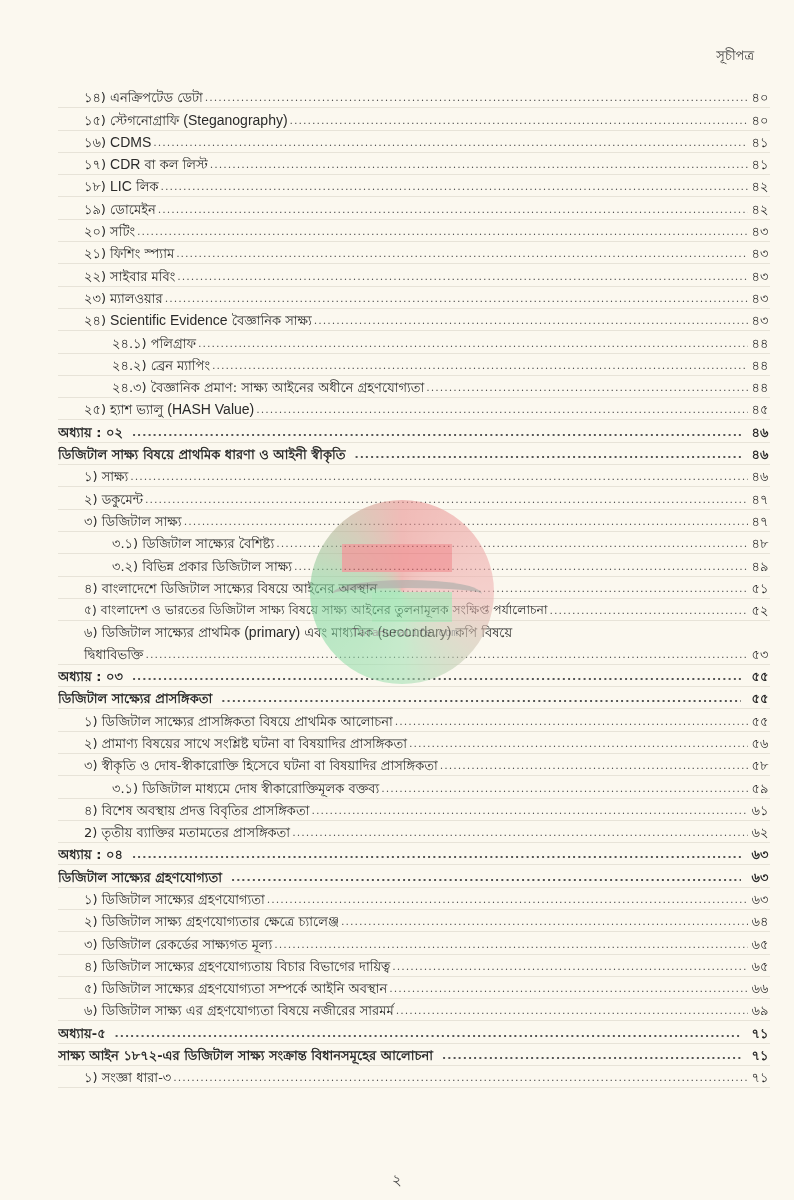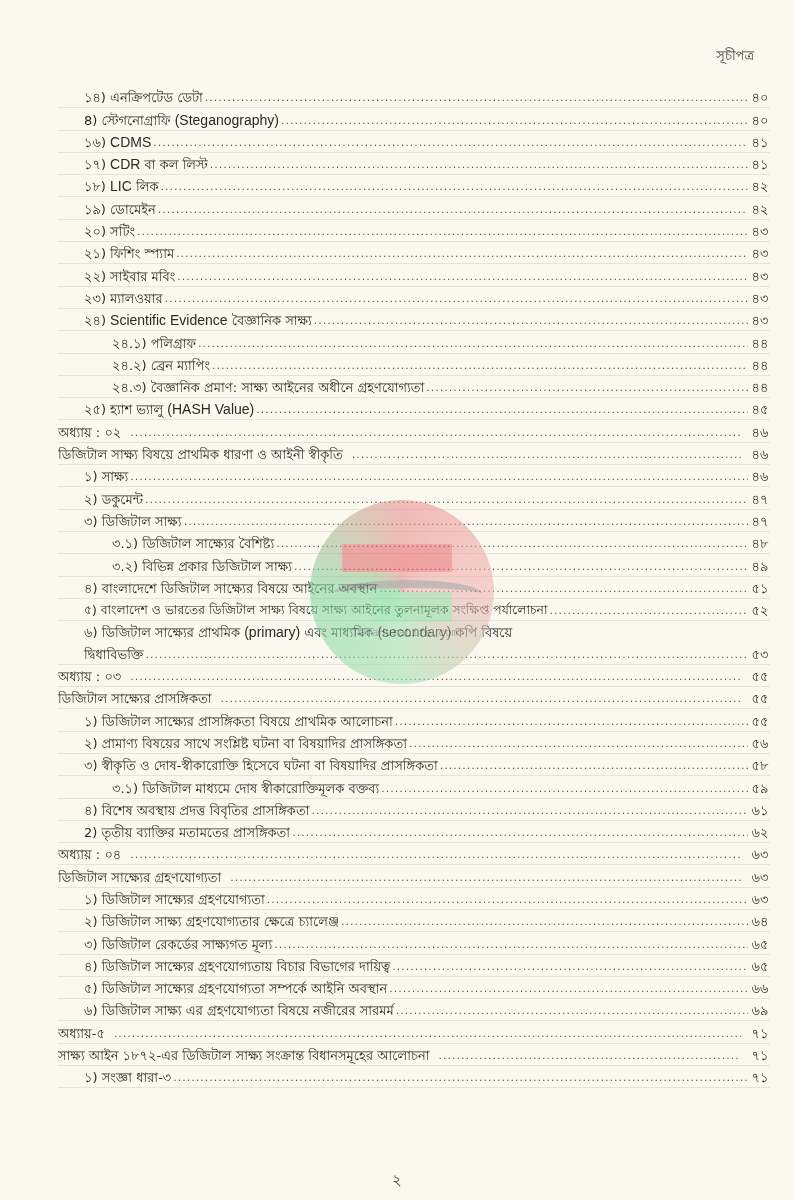--- a/index.html
+++ b/index.html
@@ -18,21 +18,21 @@
     position: absolute; left: 58px; top: 86px; width: 712px;
   }
   .row {
     display: flex; align-items: flex-end;
     height: 21.3px; line-height: 19px;
     border-bottom: 1px solid #e7e3d8;
     font-size: 13px; white-space: nowrap; overflow: hidden;
   }
   .row.l1 { padding-left: 26px; }
   .row.l2 { padding-left: 54px; }
-  .row.chapter, .row.heading { padding-left: 0; font-weight: normal; gap: 7px; }
+  .row.chapter, .row.heading { padding-left: 0; font-weight: bold; gap: 7px; }
   .row.wrap-first { border-bottom: none; }
   .label { flex: 0 0 auto; }
   .latin { font-family: Liberation Sans, sans-serif; font-size: 14px; }
   .dots {
     flex: 1 1 auto; overflow: hidden; margin: 0 2px;
     color: #555; letter-spacing: 1px; font-size: 11px;
   }
   .dots::before {
     content: "..........................................................................................................................................................................................................................................................";
   }
@@ -73,21 +73,21 @@
 
 <div class="page-header">সূচীপত্র</div>
 
 <div class="toc">
   <div class="row l1">
       <span class="label">১৪) এনক্রিপটেড ডেটা</span>
       <span class="dots"></span>
       <span class="page">৪০</span>
     </div>
   <div class="row l1">
-      <span class="label"><span>8) স্টেগনোগ্রাফি </span><span class="latin">(Steganography)</span></span>
+      <span class="label"><span>১৫) স্টেগনোগ্রাফি </span><span class="latin">(Steganography)</span></span>
       <span class="dots"></span>
       <span class="page">৪০</span>
     </div>
   <div class="row l1">
       <span class="label"><span>১৬) </span><span class="latin">CDMS</span></span>
       <span class="dots"></span>
       <span class="page">৪১</span>
     </div>
   <div class="row l1">
       <span class="label"><span>১৭) </span><span class="latin">CDR</span><span> বা কল লিস্ট</span></span>

